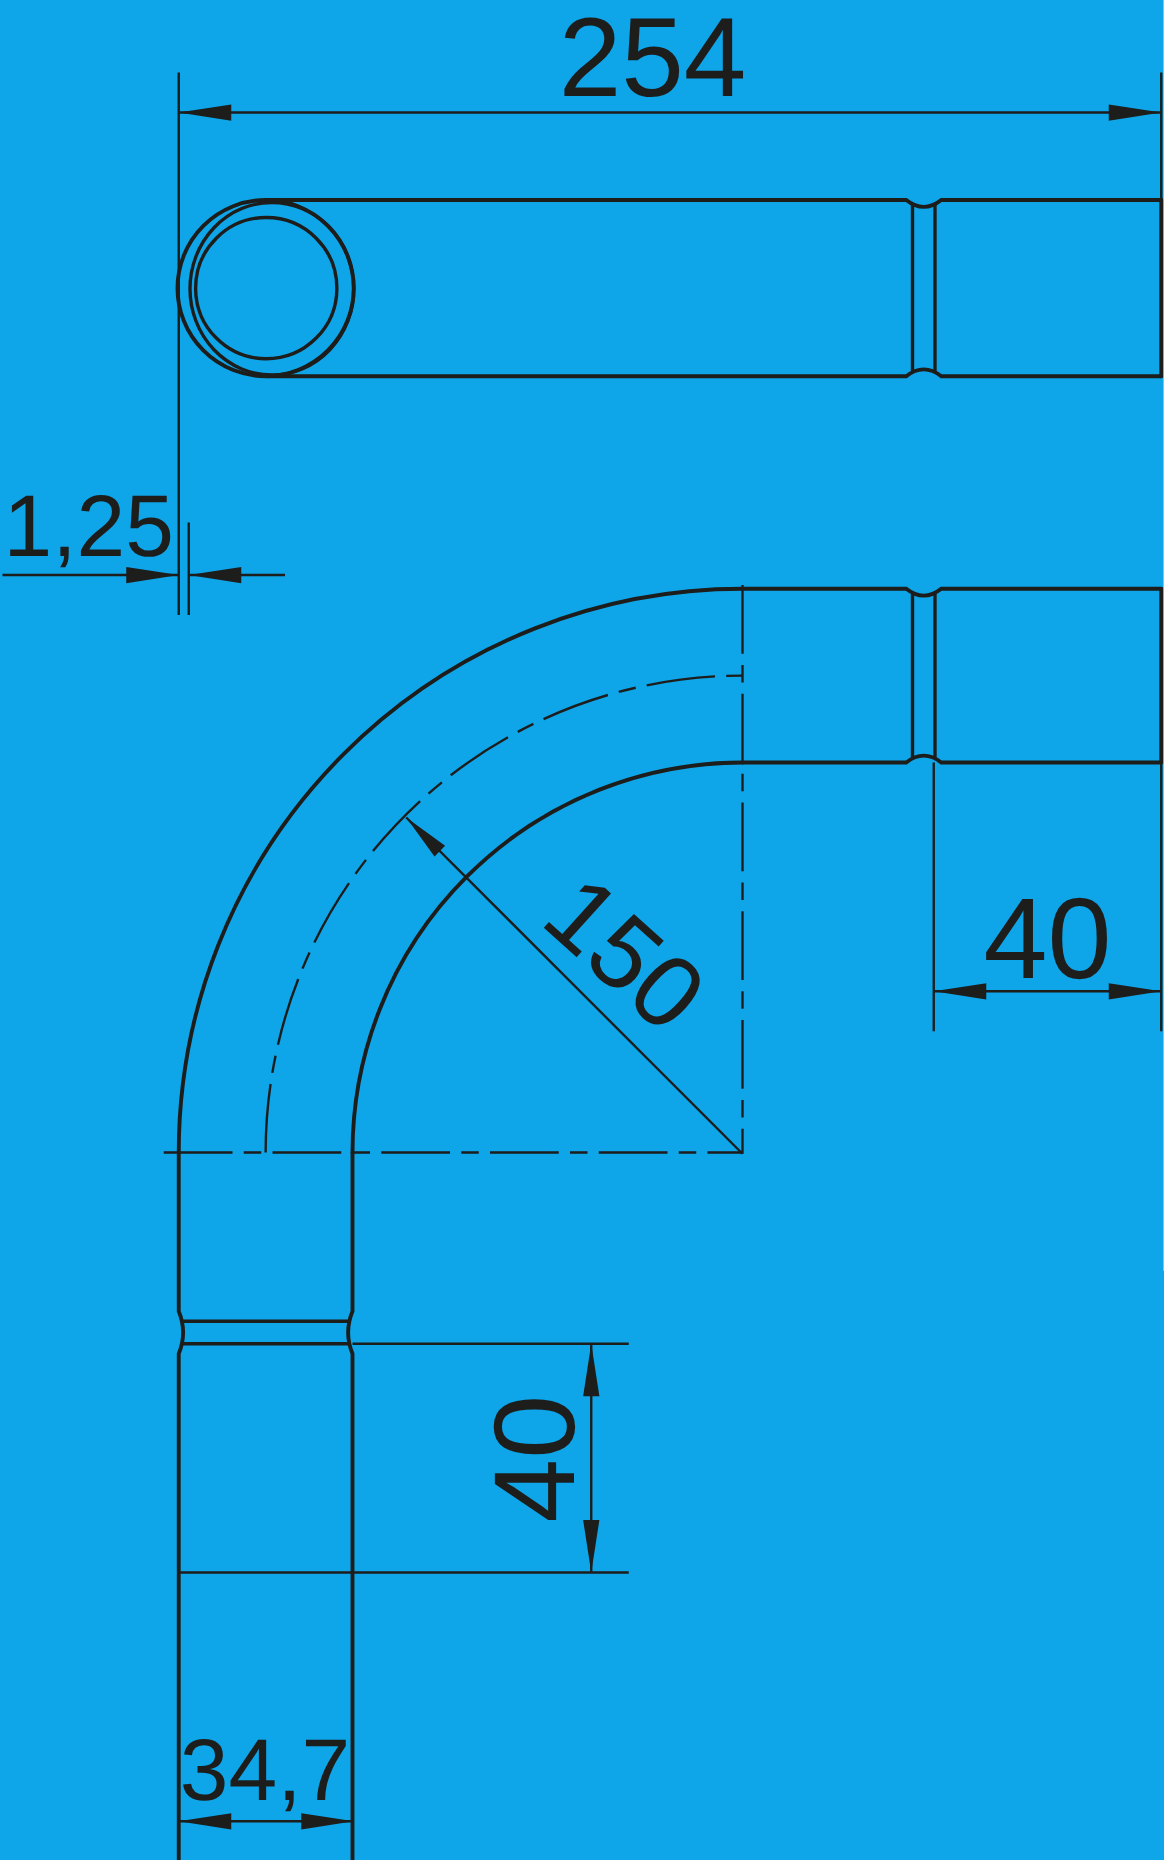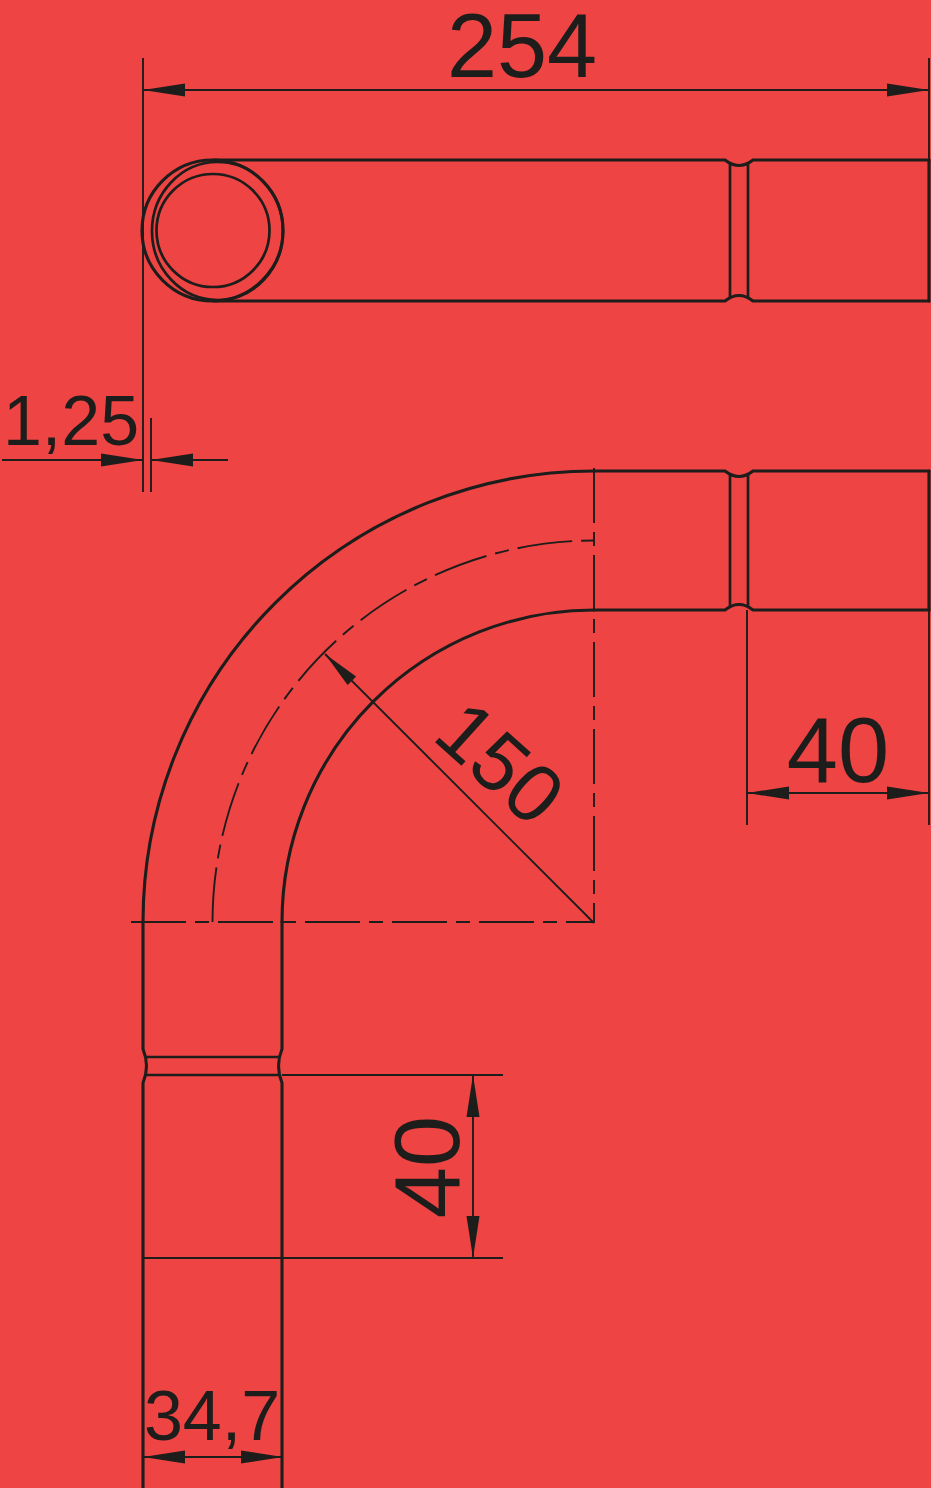--- a/index.html
+++ b/index.html
@@ -1,16 +1,16 @@
 <!DOCTYPE html>
 <html><head>
 <meta charset="utf-8">
 <style>
   html,body{margin:0;padding:0;background:#ffffff;}
-  .sheet{position:relative;width:931px;height:1488px;background:#ef4444;overflow:hidden;
+  .sheet{position:relative;width:931px;height:1488px;background:#0ea5e9;overflow:hidden;
          font-family:"Liberation Sans",sans-serif;}
   svg{position:absolute;left:0;top:0;}
   .outline{fill:none;stroke:#1d1d1b;stroke-width:3.1;stroke-linecap:round;}
   .joint{fill:none;stroke:#1d1d1b;stroke-width:2.7;}
   .thin{fill:none;stroke:#1d1d1b;stroke-width:1.9;}
   .cline{fill:none;stroke:#1d1d1b;stroke-width:1.9;stroke-dasharray:55 9 14 9;}
   .arrow{fill:#1d1d1b;stroke:none;}
   text{fill:#1d1d1b;}
 </style>
 </head>

